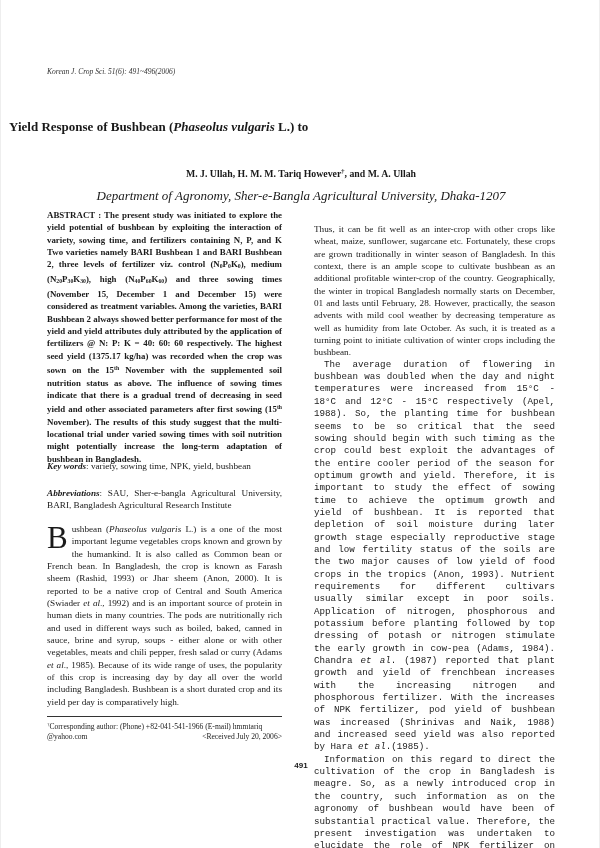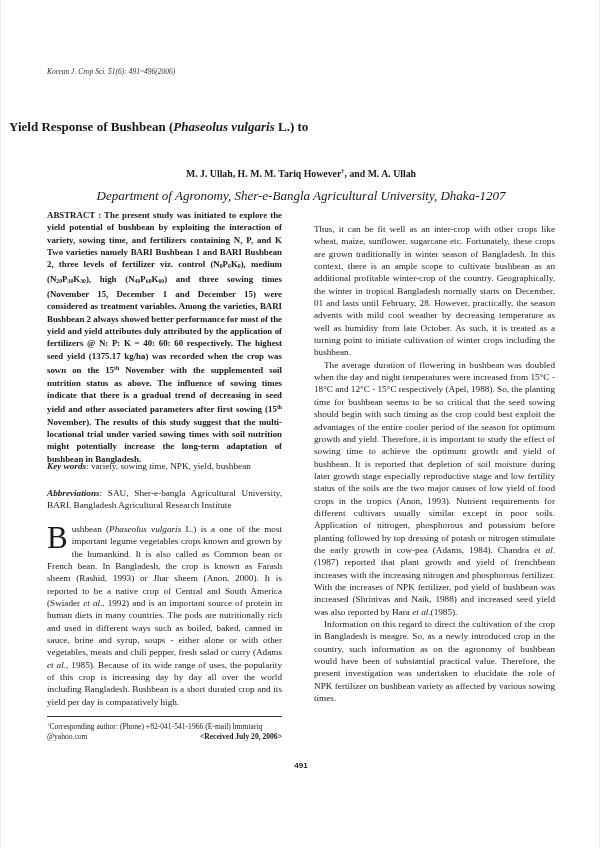--- a/index.html
+++ b/index.html
@@ -15,25 +15,25 @@
   .col { position: absolute; font-size: 9.2px; line-height: 12.35px; text-align: justify; }
   .left { left: 46px; width: 235px; }
   .right { left: 313px; width: 241px; }
   .abstract { top: 209px; font-weight: bold; font-size: 8.85px; line-height: 12.35px; }
   .keywords { top: 460px; }
   .abbrev { top: 487px; }
   .intro { top: 523px; }
   .dropcap { float: left; font-size: 31px; line-height: 24px; margin: 3px 4px 0 0; }
   .footrule { position: absolute; left: 46px; top: 716px; width: 235px; border-top: 1px solid #333; }
   .footnote { position: absolute; left: 46px; top: 720px; width: 235px; font-size: 7.6px; line-height: 10px; }
-  .footnote .recv { float: right; font-weight: bold; }
+  .footnote .recv { float: right; }
   .rtop { top: 223px; }
   .pagenum { position: absolute; left: 0; width: 600px; top: 761px; text-align: center; font-family: "Liberation Sans", sans-serif; font-weight: bold; font-size: 8px; }
   p { margin: 0; }
-  .indent { text-indent: 10px; }
+  .indent { text-indent: 10px; font-family: Liberation Mono, monospace; }
   i { font-style: italic; }
   sub { font-size: 0.65em; vertical-align: -0.25em; }
   sup { font-size: 0.65em; vertical-align: 0.55em; }
 </style>
 </head>
 <body>
 
 <div class="page">
 
   <div class="journal">Korean J. Crop Sci. 51(6): 491~496(2006)</div>

